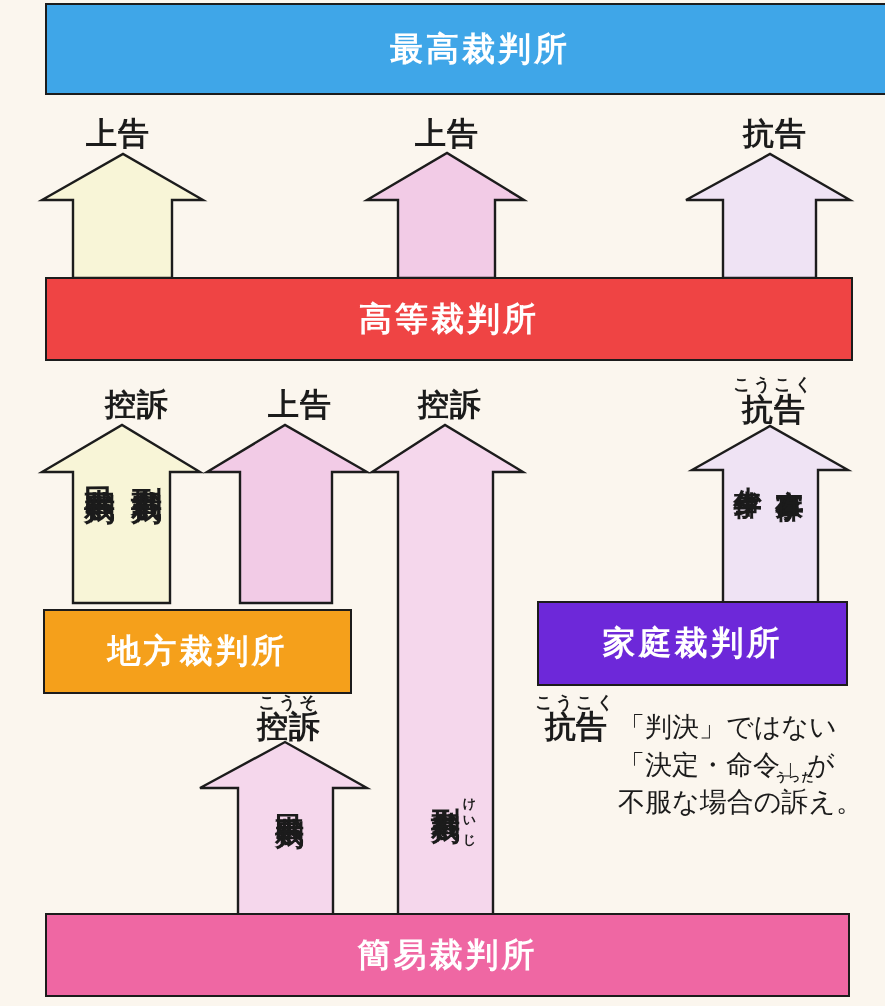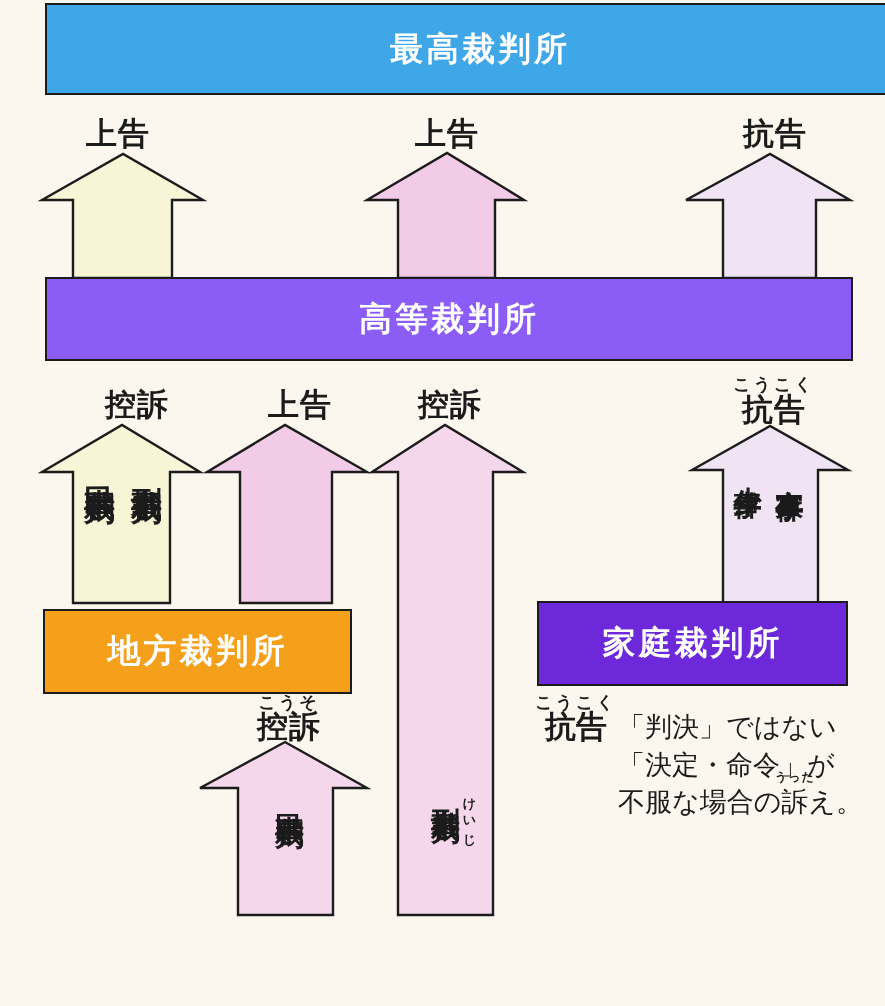--- a/index.html
+++ b/index.html
@@ -66,28 +66,31 @@
     <polygon class="arrow" points="73,603 73,472 42,472 122,425 200,472 170,472 170,603" fill="#f8f5d7"></polygon>
     <polygon class="arrow" points="240,603 240,472 207,472 285,425 367,472 332,472 332,603" fill="#f2cbe6"></polygon>
     <polygon class="arrow" points="398,915 398,472 372,472 445,425 523,472 493,472 493,915" fill="#f5d7ec"></polygon>
     <polygon class="arrow" points="723,603 723,470 692,470 770,426 848,470 818,470 818,603" fill="#efe3f4"></polygon>
     <polygon class="arrow" points="238,915 238,788 200,788 285,742 367,788 333,788 333,915" fill="#f5d7ec"></polygon>
   </svg>
 
   <div class="bar" style="left: 45px; top: 3px; width: 870px; height: 92px; background: rgb(63, 166, 232);">
     <span>最高裁判所</span>
   </div>
-  <div class="bar" style="left: 45px; top: 277px; width: 808px; height: 84px; background: #8b5cf6;">
+  <div class="bar" style="left: 45px; top: 277px; width: 808px; height: 84px; background: #ef4444;">
     <span>高等裁判所</span>
   </div>
   <div class="bar" style="left: 43px; top: 601px; width: 309px; height: 85px; background: rgb(245, 160, 27); margin-top: 8px;">
     <span>地方裁判所</span>
   </div>
   <div class="bar" style="left: 537px; top: 601px; width: 311px; height: 85px; background: #6d28d9;">
     <span>家庭裁判所</span>
+  </div>
+  <div class="bar" style="left: 45px; top: 913px; width: 805px; height: 84px; background: rgb(239, 103, 163);">
+    <span>簡易裁判所</span>
   </div>
 
   <div class="lbl" style="left:118px;top:113px;">上告</div>
   <div class="lbl" style="left:447px;top:113px;">上告</div>
   <div class="lbl" style="left:775px;top:113px;">抗告</div>
 
   <div class="lbl" style="left:137px;top:384px;">控訴</div>
   <div class="lbl" style="left:300px;top:384px;">上告</div>
   <div class="lbl" style="left:450px;top:384px;">控訴</div>
   <div class="ruby" style="left:774px;top:373px;">こうこく</div>

